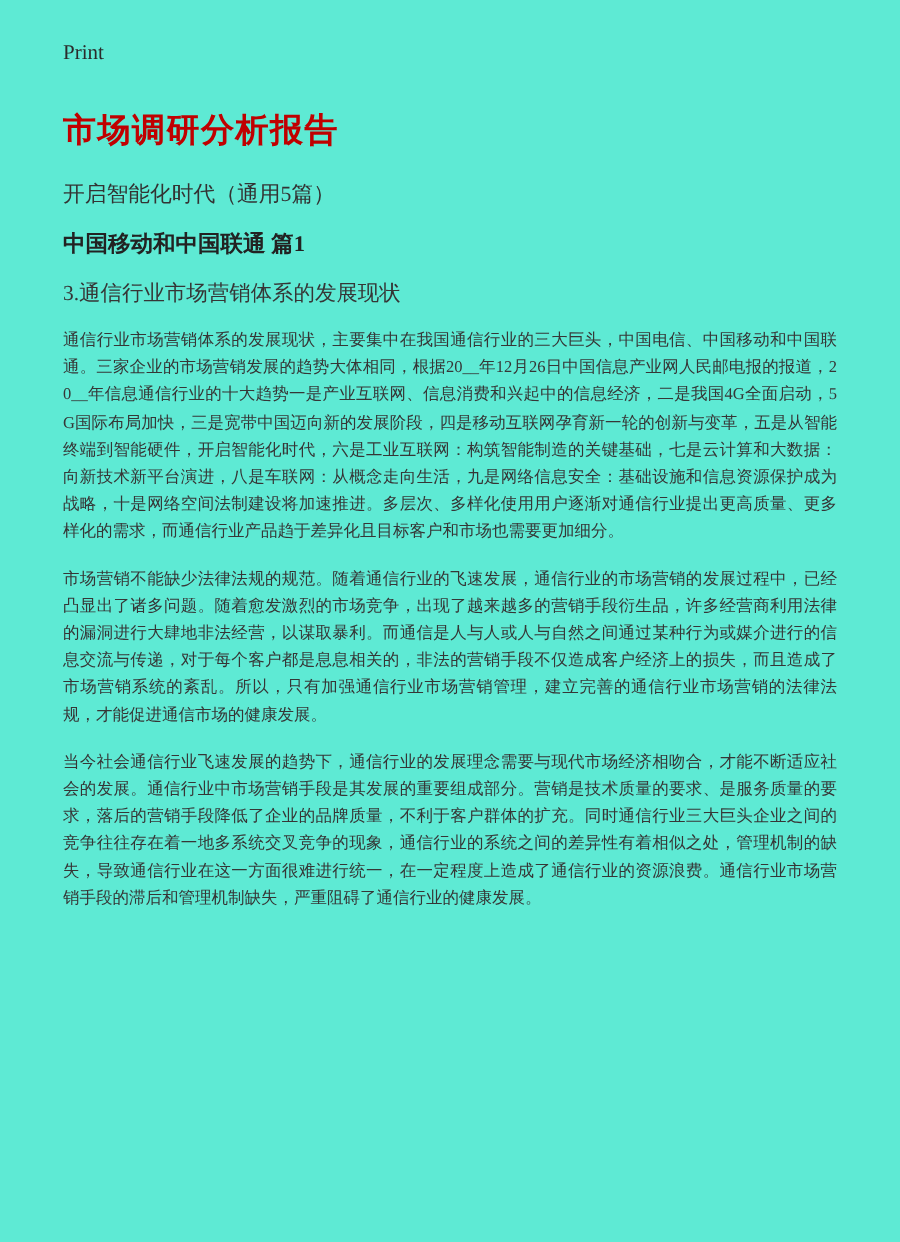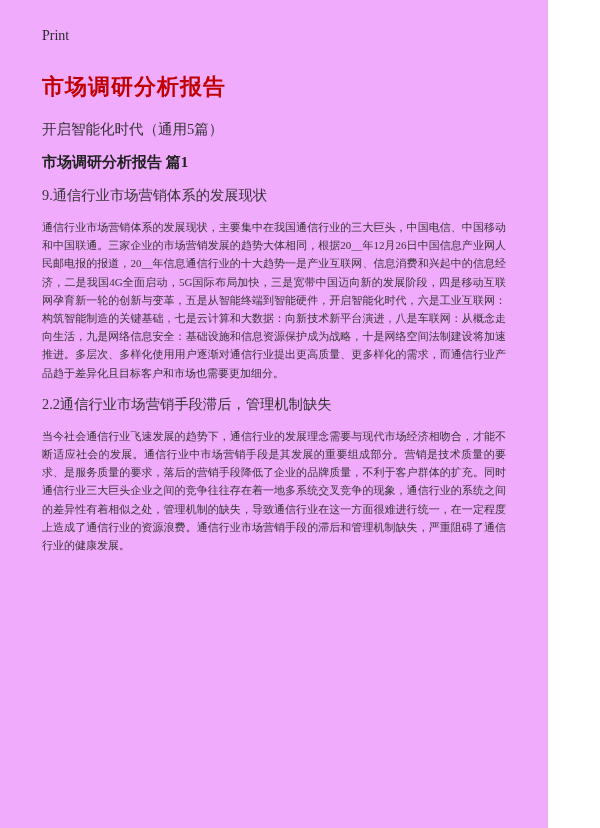--- a/index.html
+++ b/index.html
@@ -9,24 +9,24 @@
   }
   body {
     width: 600px;
     height: 828px;
     overflow: hidden;
     font-family: "Liberation Serif", "DejaVu Serif", serif;
     color: #363636;
   }
   .page {
     box-sizing: border-box;
-    width: 548px;
+    width: 600px;
     height: 828px;
     padding: 26px 42px 20px 42px;
-    background: #f0abfc;
+    background: #5eead4;
   }
   .print-link {
     display: inline-block;
     font-size: 14px;
     color: #2b2b2b;
     text-decoration: none;
     cursor: pointer;
     margin-bottom: 18px;
   }
   .doc-title {
@@ -67,26 +67,26 @@
 <body>
 
 <div class="page">
 
   <a class="print-link">Print</a>
 
   <h1 class="doc-title">市场调研分析报告</h1>
 
   <p class="doc-subtitle">开启智能化时代（通用5篇）</p>
 
-  <p class="section-heading">市场调研分析报告 篇1</p>
+  <p class="section-heading">中国移动和中国联通 篇1</p>
 
-  <p class="sub-heading">9.通信行业市场营销体系的发展现状</p>
+  <p class="sub-heading">3.通信行业市场营销体系的发展现状</p>
 
   <p class="paragraph">通信行业市场营销体系的发展现状，主要集中在我国通信行业的三大巨头，中国电信、中国移动和中国联通。三家企业的市场营销发展的趋势大体相同，根据20__年12月26日中国信息产业网人民邮电报的报道，20__年信息通信行业的十大趋势一是产业互联网、信息消费和兴起中的信息经济，二是我国4G全面启动，5G国际布局加快，三是宽带中国迈向新的发展阶段，四是移动互联网孕育新一轮的创新与变革，五是从智能终端到智能硬件，开启智能化时代，六是工业互联网：构筑智能制造的关键基础，七是云计算和大数据：向新技术新平台演进，八是车联网：从概念走向生活，九是网络信息安全：基础设施和信息资源保护成为战略，十是网络空间法制建设将加速推进。多层次、多样化使用用户逐渐对通信行业提出更高质量、更多样化的需求，而通信行业产品趋于差异化且目标客户和市场也需要更加细分。</p>
 
 
 
+  <p class="paragraph">市场营销不能缺少法律法规的规范。随着通信行业的飞速发展，通信行业的市场营销的发展过程中，已经凸显出了诸多问题。随着愈发激烈的市场竞争，出现了越来越多的营销手段衍生品，许多经营商利用法律的漏洞进行大肆地非法经营，以谋取暴利。而通信是人与人或人与自然之间通过某种行为或媒介进行的信息交流与传递，对于每个客户都是息息相关的，非法的营销手段不仅造成客户经济上的损失，而且造成了市场营销系统的紊乱。所以，只有加强通信行业市场营销管理，建立完善的通信行业市场营销的法律法规，才能促进通信市场的健康发展。</p>
 
-  <p class="sub-heading">2.2通信行业市场营销手段滞后，管理机制缺失</p>
 
   <p class="paragraph">当今社会通信行业飞速发展的趋势下，通信行业的发展理念需要与现代市场经济相吻合，才能不断适应社会的发展。通信行业中市场营销手段是其发展的重要组成部分。营销是技术质量的要求、是服务质量的要求，落后的营销手段降低了企业的品牌质量，不利于客户群体的扩充。同时通信行业三大巨头企业之间的竞争往往存在着一地多系统交叉竞争的现象，通信行业的系统之间的差异性有着相似之处，管理机制的缺失，导致通信行业在这一方面很难进行统一，在一定程度上造成了通信行业的资源浪费。通信行业市场营销手段的滞后和管理机制缺失，严重阻碍了通信行业的健康发展。</p>
 
 </div>
 
 </body></html>

